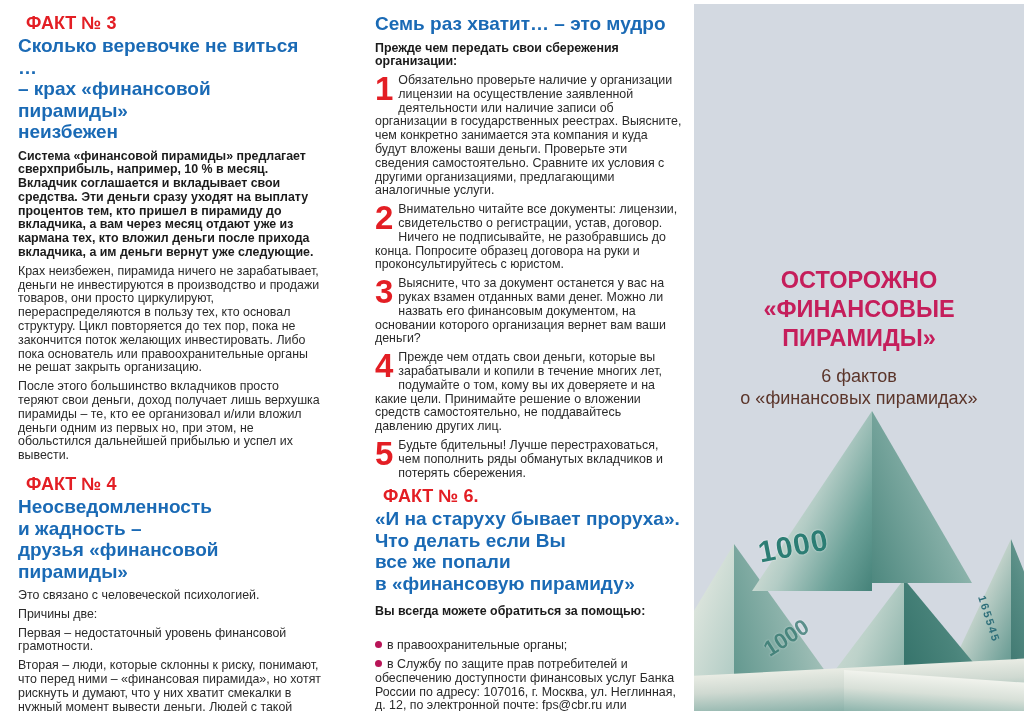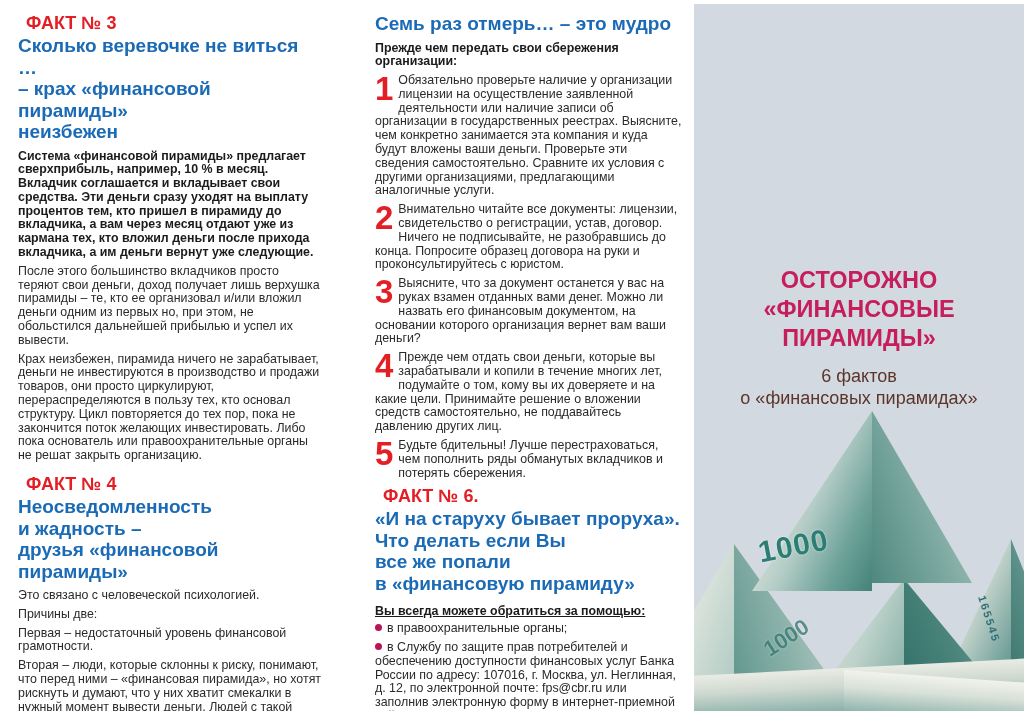--- a/index.html
+++ b/index.html
@@ -84,39 +84,39 @@
 
 <div class="page">
 
   <section class="col col-left">
     <article>
       <h2 class="kicker">ФАКТ № 3</h2>
       <h3 class="title">Сколько веревочке не виться …
 – крах «финансовой пирамиды»
 неизбежен</h3>
       <p class="lead">Система «финансовой пирамиды» предлагает сверхприбыль, например, 10 % в месяц. Вкладчик соглашается и вкладывает свои средства. Эти деньги сразу уходят на выплату процентов тем, кто пришел в пирамиду до вкладчика, а вам через месяц отдают уже из кармана тех, кто вложил деньги после прихода вкладчика, а им деньги вернут уже следующие.</p>
+      <p>Крах неизбежен, пирамида ничего не зарабатывает, деньги не инвестируются в производство и продажи товаров, они просто циркулируют, перераспределяются в пользу тех, кто основал структуру. Цикл повторяется до тех пор, пока не закончится поток желающих инвестировать. Либо пока основатель или правоохранительные органы не решат закрыть организацию.</p>
       <p>После этого большинство вкладчиков просто теряют свои деньги, доход получает лишь верхушка пирамиды – те, кто ее организовал и/или вложил деньги одним из первых но, при этом, не обольстился дальнейшей прибылью и успел их вывести.</p>
-      <p>Крах неизбежен, пирамида ничего не зарабатывает, деньги не инвестируются в производство и продажи товаров, они просто циркулируют, перераспределяются в пользу тех, кто основал структуру. Цикл повторяется до тех пор, пока не закончится поток желающих инвестировать. Либо пока основатель или правоохранительные органы не решат закрыть организацию.</p>
     </article>
 
     <article class="gap-top">
       <h2 class="kicker">ФАКТ № 4</h2>
       <h3 class="title">Неосведомленность
 и жадность –
 друзья «финансовой пирамиды»</h3>
       <p>Это связано с человеческой психологией.</p>
       <p>Причины две:</p>
       <p>Первая – недостаточный уровень финансовой грамотности.</p>
       <p>Вторая – люди, которые склонны к риску, понимают, что перед ними – «финансовая пирамида», но хотят рискнуть и думают, что у них хватит смекалки в нужный момент вывести деньги. Людей с такой ментальностью в «пирамиде» обычно от 8 до 15%.</p>
     </article>
   </section>
 
   <section class="col col-mid">
     <article>
-      <h3 class="title">Семь раз отмерь… – это мудро</h3>
+      <h3 class="title">Семь раз хватит… – это мудро</h3>
       <p class="lead">Прежде чем передать свои сбережения организации:</p>
       <ol class="steps">
         <li>
           <span class="num">1</span><span>Обязательно проверьте наличие у организации лицензии на осуществление заявленной деятельности или наличие записи об организации в государственных реестрах. Выясните, чем конкретно занимается эта компания и куда будут вложены ваши деньги. Проверьте эти сведения самостоятельно. Сравните их условия с другими организациями, предлагающими аналогичные услуги.</span>
         </li>
         <li>
           <span class="num">2</span><span>Внимательно читайте все документы: лицензии, свидетельство о регистрации, устав, договор. Ничего не подписывайте, не разобравшись до конца. Попросите образец договора на руки и проконсультируйтесь с юристом.</span>
         </li>
         <li>
           <span class="num">3</span><span>Выясните, что за документ останется у вас на руках взамен отданных вами денег. Можно ли назвать его финансовым документом, на основании которого организация вернет вам ваши деньги?</span>
@@ -129,21 +129,21 @@
         </li>
       </ol>
     </article>
 
     <article style="margin-top:6px;">
       <h2 class="kicker">ФАКТ № 6.</h2>
       <h3 class="title" style="margin-bottom:11px;">«И на старуху бывает проруха».
 Что делать если Вы
 все же попали
 в «финансовую пирамиду»</h3>
-      <p class="lead" style="margin-bottom:3px;text-decoration:underline;">Вы всегда можете обратиться за помощью:</p>
+      <p class="lead" style="margin-bottom:20px;">Вы всегда можете обратиться за помощью:</p>
       <ul class="bullets">
         <li>
           <span class="dot"></span><span>в правоохранительные органы;</span>
         </li>
         <li style="margin-bottom:0;">
           <span class="dot"></span><span>в Службу по защите прав потребителей и обеспечению доступности финансовых услуг Банка России по адресу: 107016, г. Москва, ул. Неглинная, д. 12, по электронной почте: fps@cbr.ru или заполнив электронную форму в интернет-приемной сайта Банка России:</span>
         </li>
       </ul>
 
     </article>

